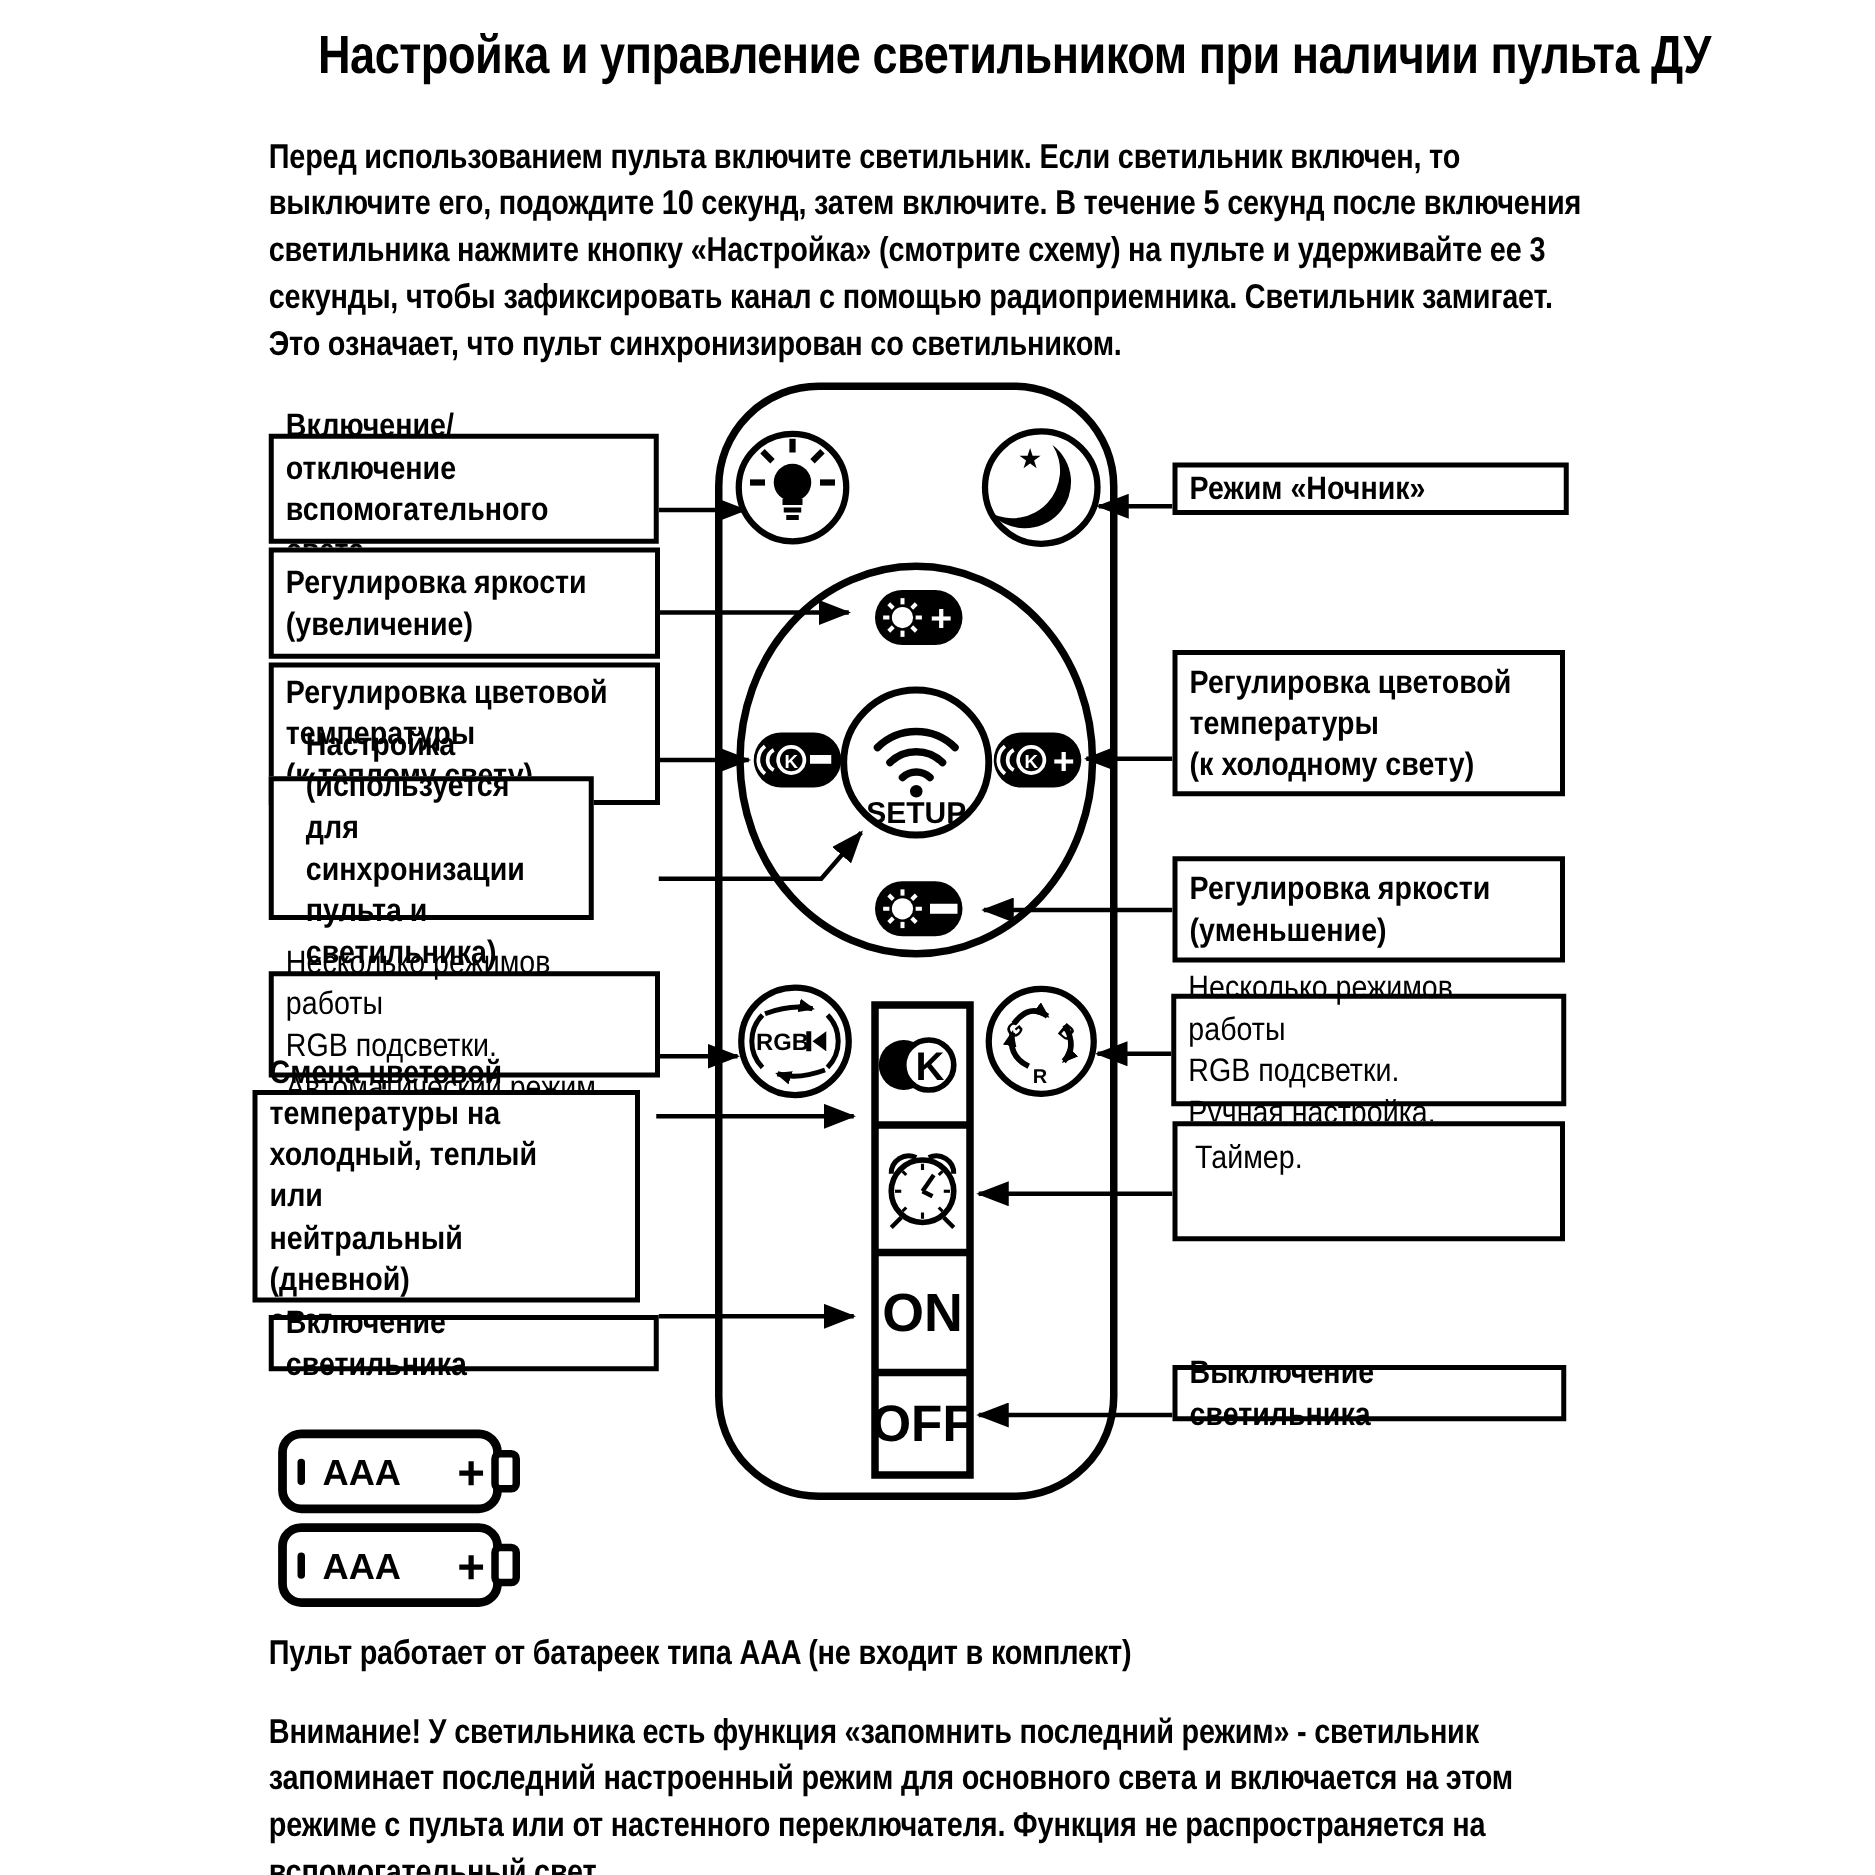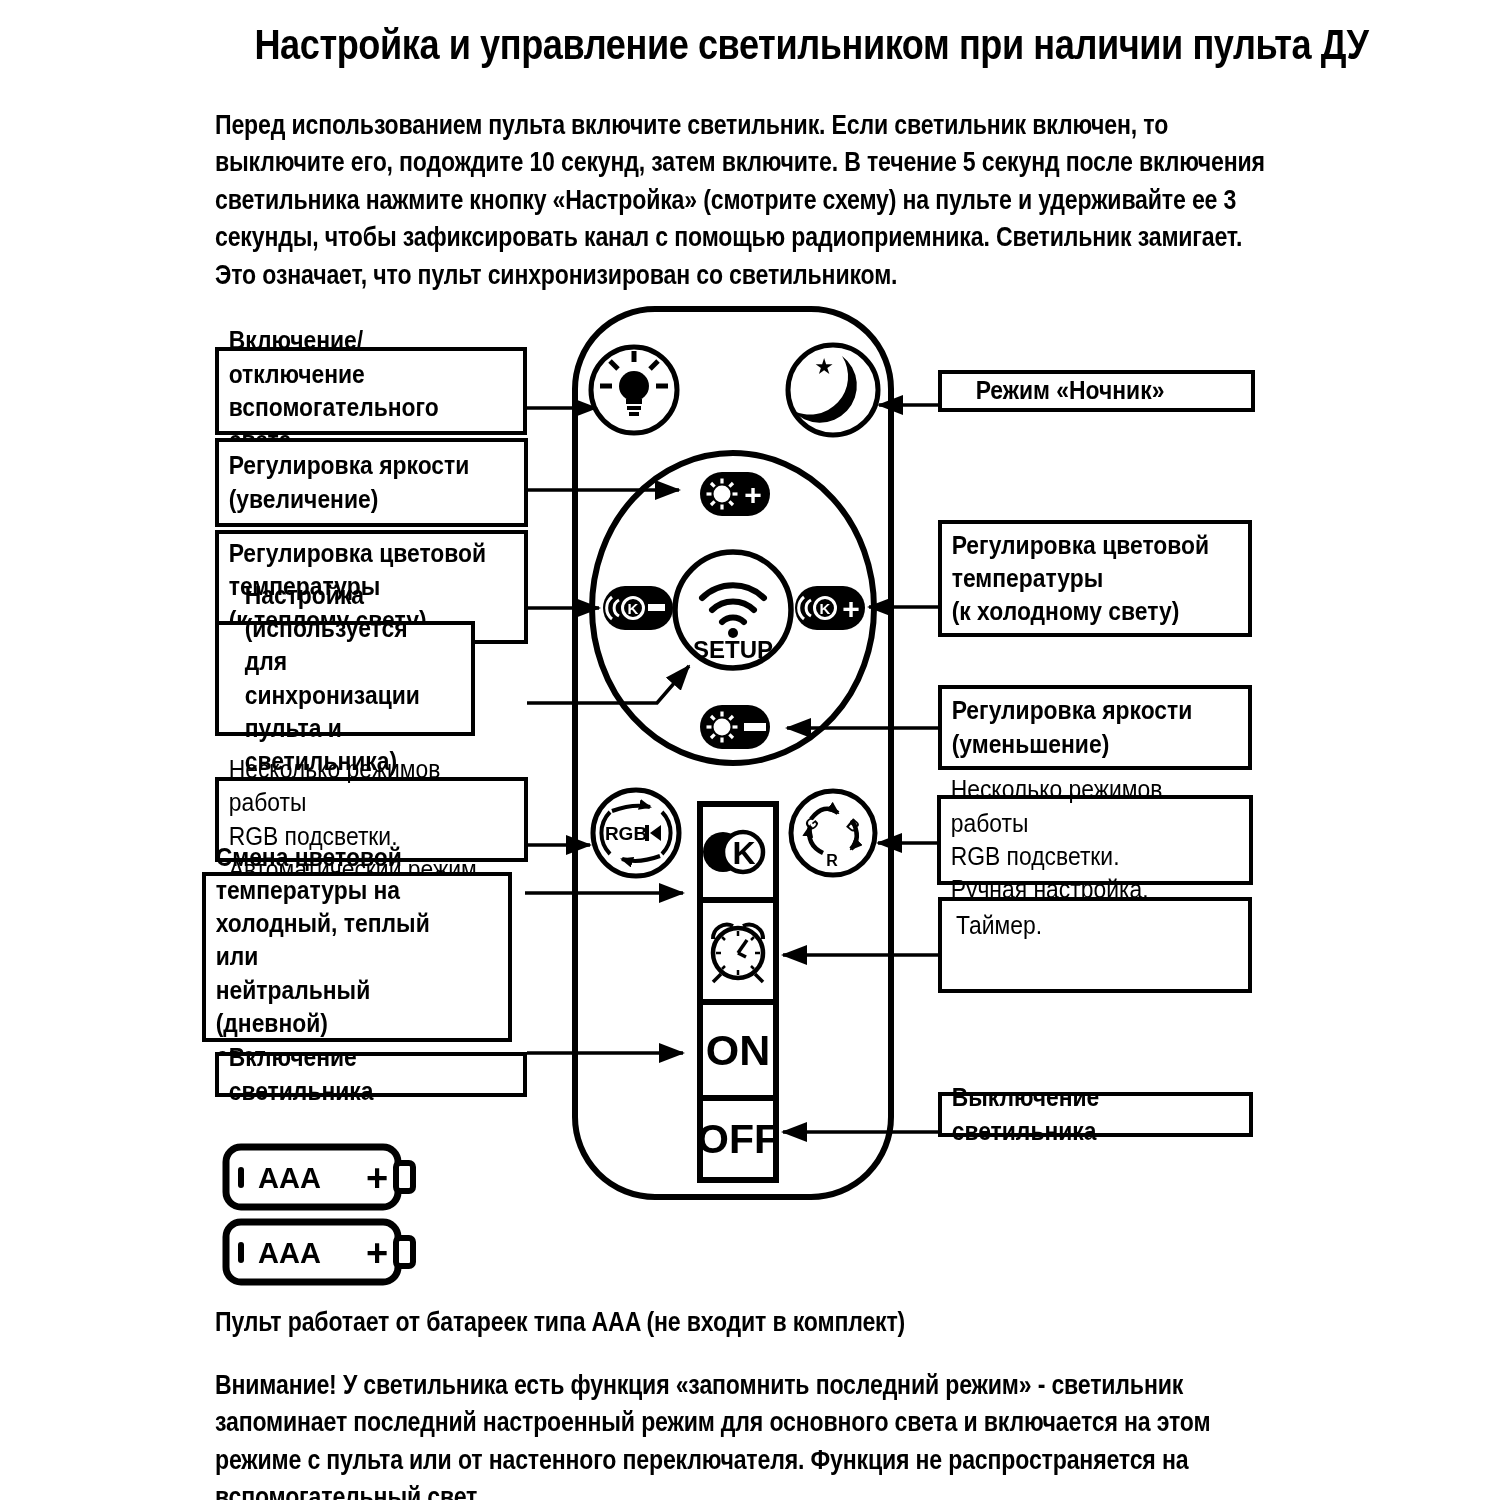--- a/index.html
+++ b/index.html
@@ -23,21 +23,21 @@
   .callout.top span{padding-top:8px;padding-left:16px;transform-origin:left top;}
   
   #lb1{left:215px;top:347px;width:312px;height:88px;}
   #lb2{left:215px;top:438px;width:313px;height:89px;}
   #lb3{left:215px;top:530px;width:313px;height:114px;}
   #lb4{left:215px;top:621px;width:260px;height:115px;padding-left:16px;}
   #lb5{left:215px;top:777px;width:313px;height:85px;}
   #lb6{left:202px;top:872px;width:310px;height:170px;}
   #lb7{left:215px;top:1052px;width:312px;height:45px;justify-content:center;}
   
-  #rb1{left:938px;top:370px;width:317px;height:42px;padding-left:24px;}
+  #rb1{left:938px;top:370px;width:317px;height:42px;}
   #rb2{left:938px;top:520px;width:314px;height:117px;}
   #rb3{left:938px;top:685px;width:314px;height:85px;}
   #rb4{left:937px;top:795px;width:316px;height:90px;}
   #rb5{left:938px;top:897px;width:314px;height:96px;}
   #rb6{left:938px;top:1092px;width:315px;height:45px;}
   
   .outline{fill:#fff;stroke:#000;}
   .ln{stroke:#000;stroke-width:3.5;fill:none;}
   .icon-ln{stroke:#000;fill:none;}
   .wht{stroke:#fff;fill:none;}

